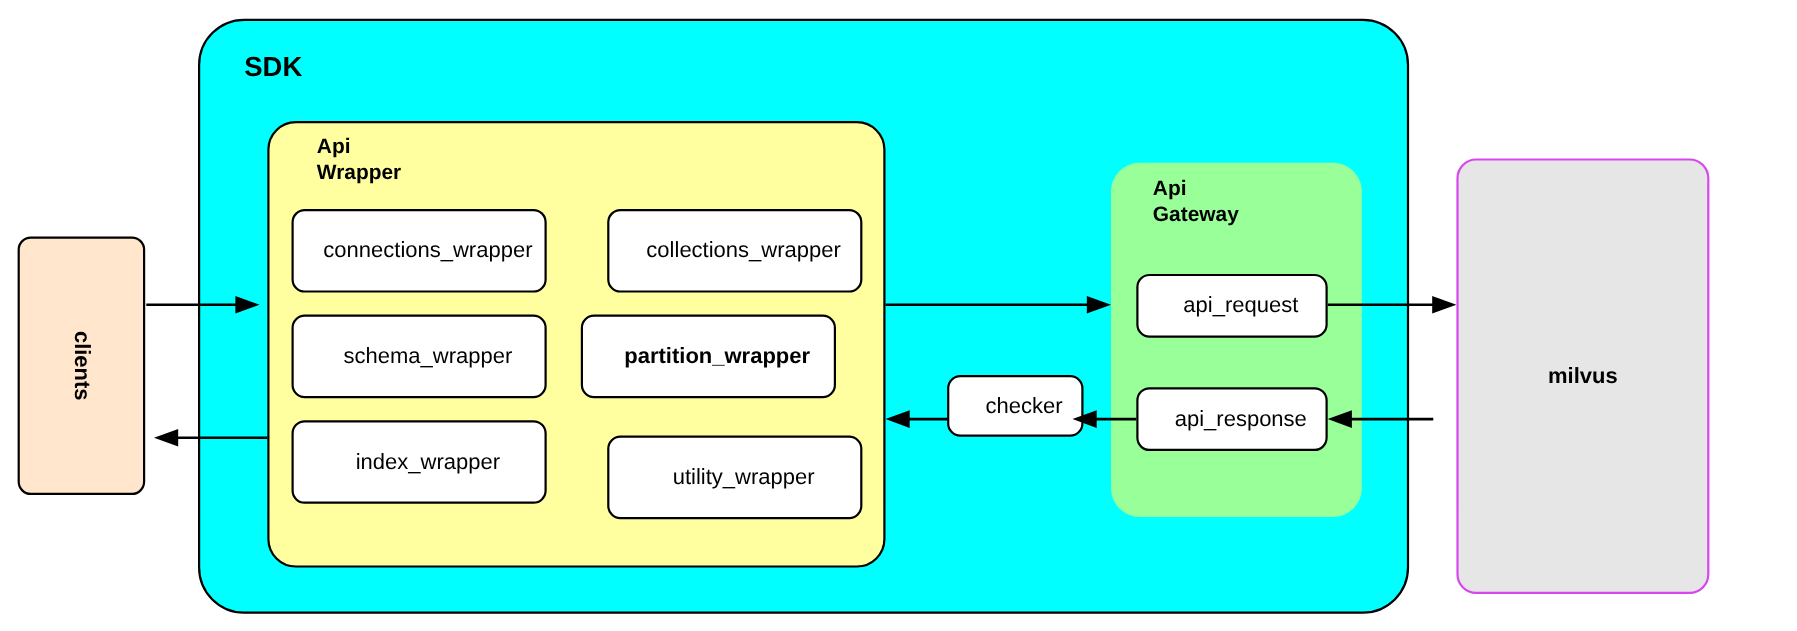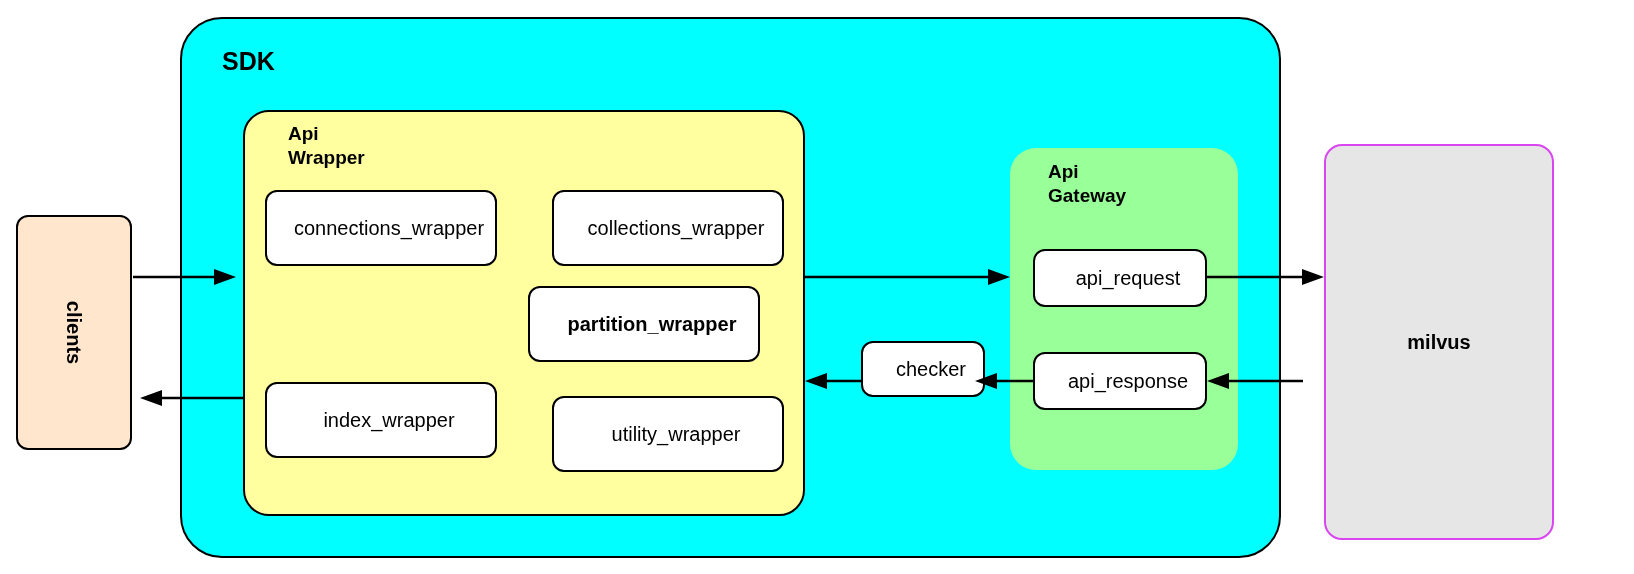--- a/index.html
+++ b/index.html
@@ -162,20 +162,21 @@
     <div id="sdk-label">SDK</div>
   </div>
 
   <div class="node" id="api-wrapper-container">
     <div id="api-wrapper-label">Api
 Wrapper</div>
   </div>
 
   <div class="node leaf wrapper-box" style="left:265px; top:190px;">connections_wrapper</div>
   <div class="node leaf wrapper-box" style="left:552px; top:190px;">collections_wrapper</div>
+  <div class="node leaf wrapper-box" style="left:265px; top:286px;">schema_wrapper</div>
   <div class="node leaf wrapper-box" style="left:528px; top:286px;font-weight:bold;">partition_wrapper</div>
   <div class="node leaf wrapper-box" style="left:265px; top:382px;">index_wrapper</div>
   <div class="node leaf wrapper-box" style="left:552px; top:396px;">utility_wrapper</div>
 
   <div class="node leaf" id="checker-box">checker</div>
 
   <div class="node" id="api-gateway-container">
     <div id="api-gateway-label">Api
 Gateway</div>
   </div>

